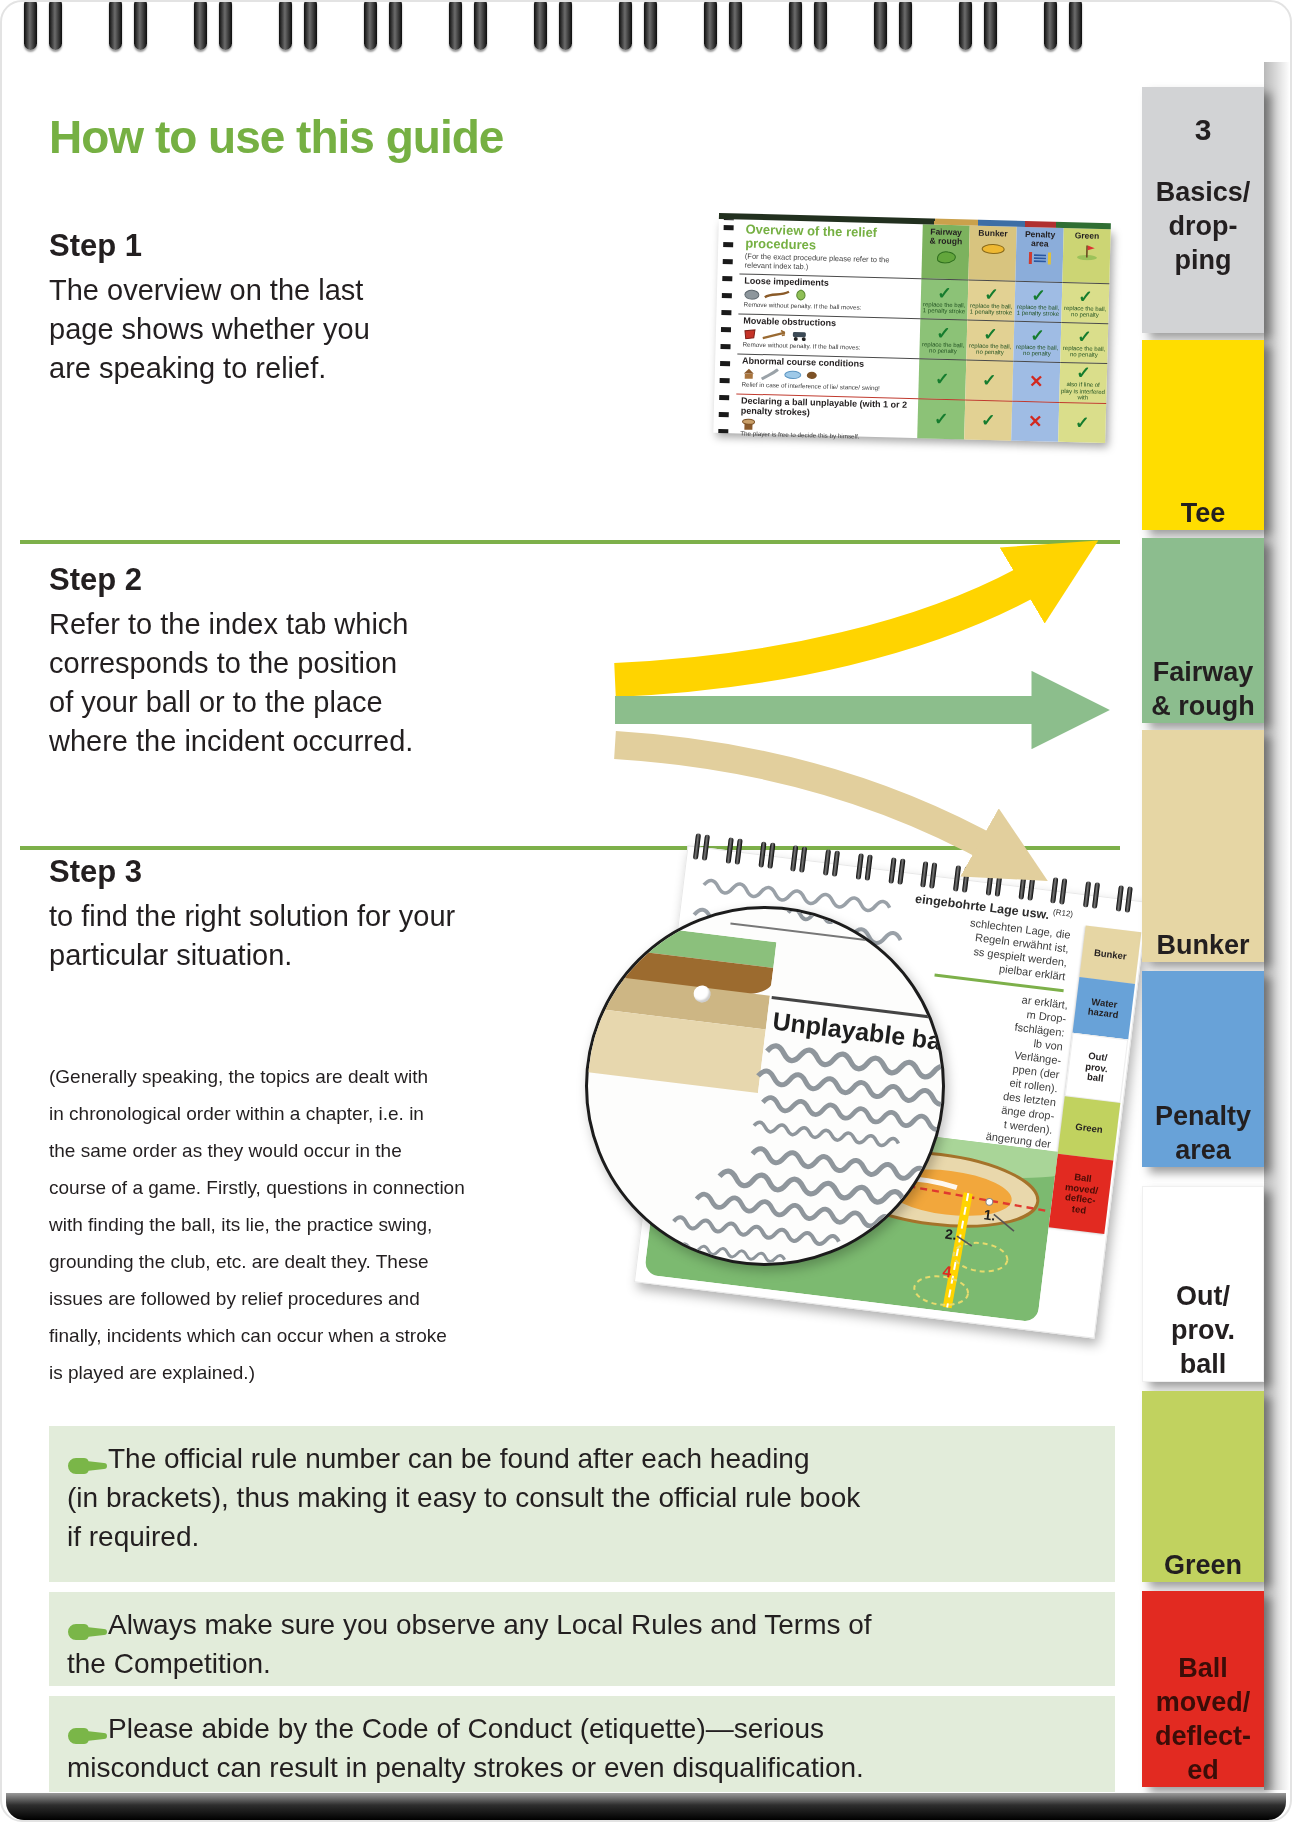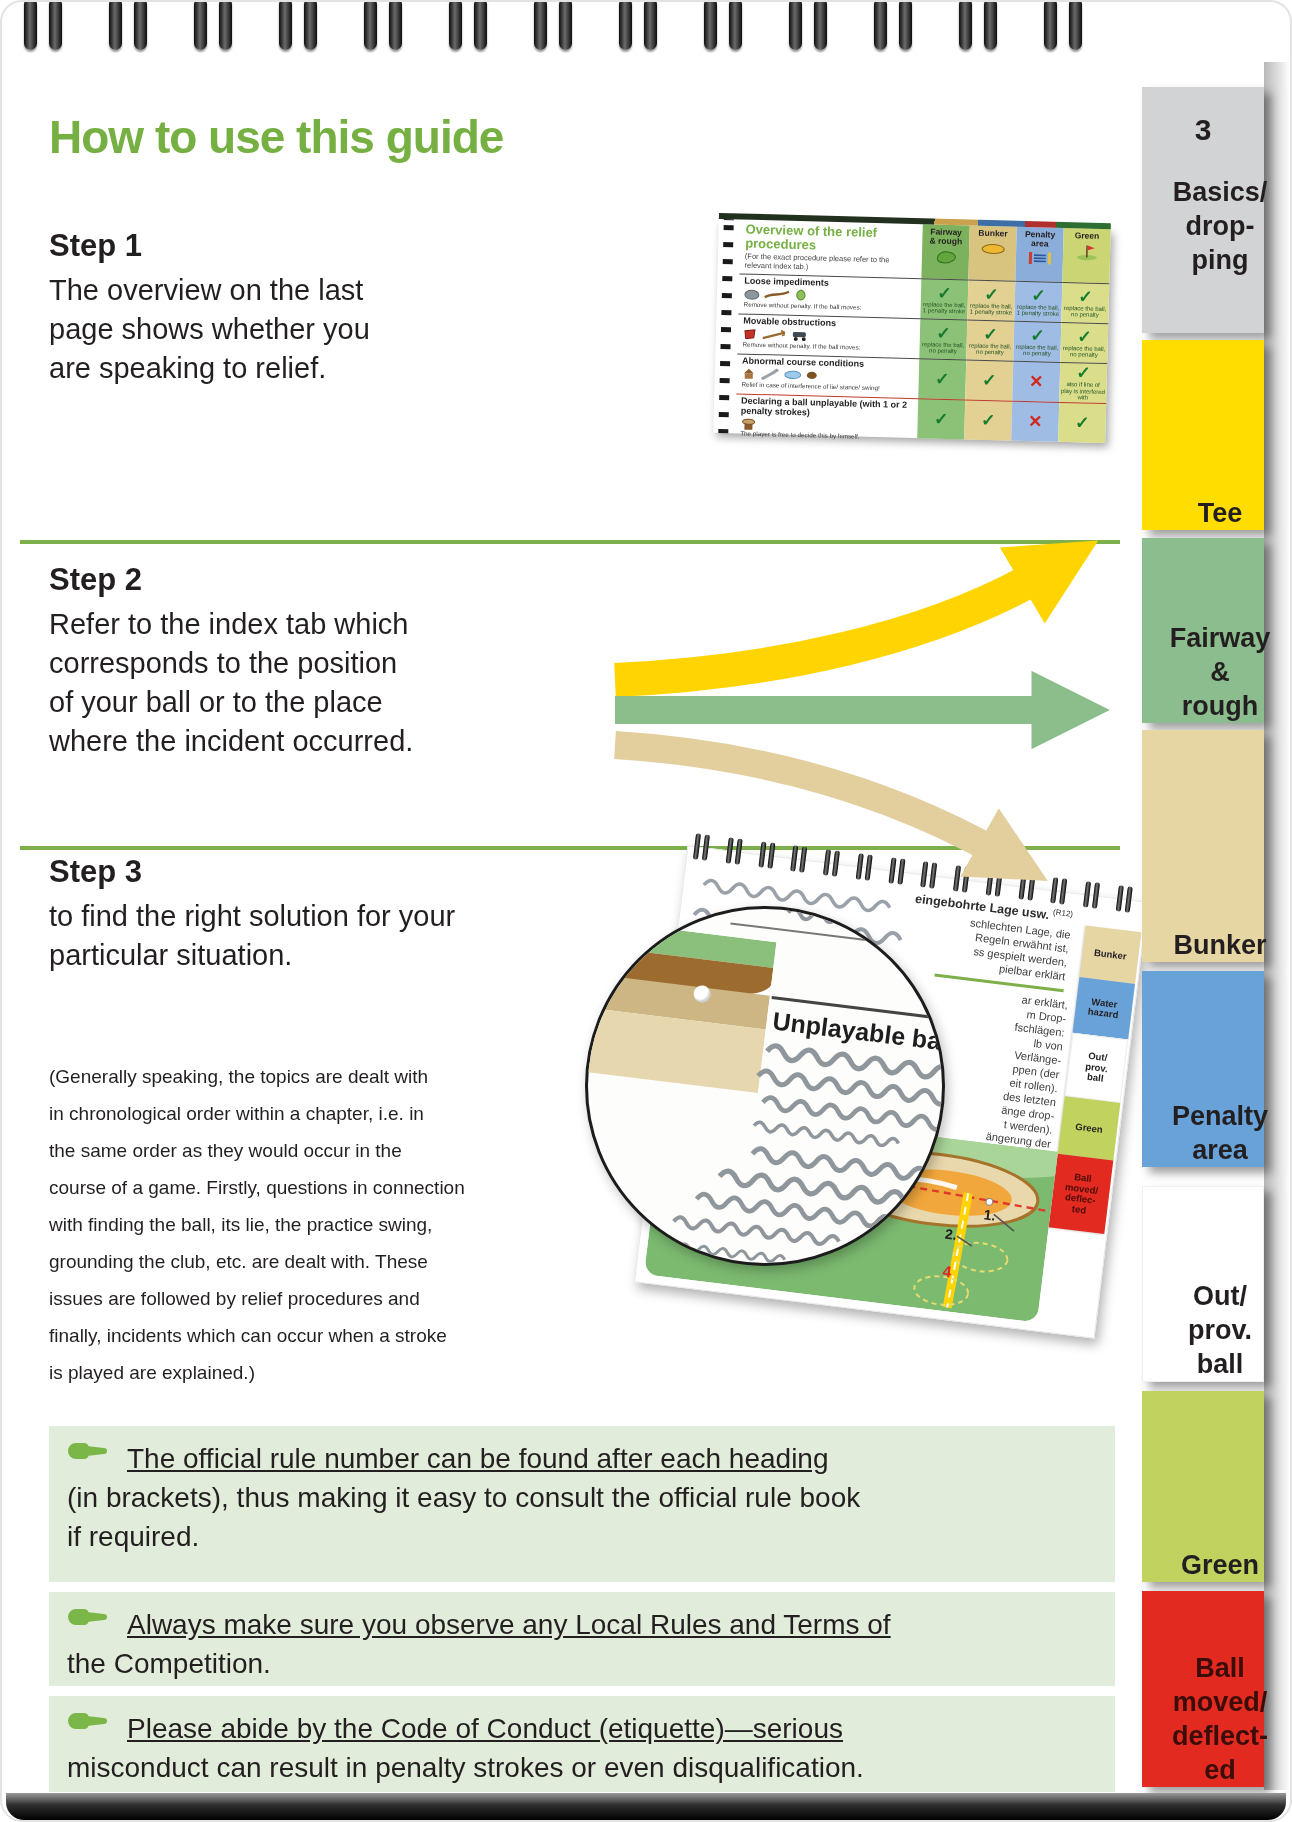--- a/index.html
+++ b/index.html
@@ -79,27 +79,27 @@
   .lp-ball{position:absolute;left:96px;top:52px;width:17px;height:17px;border-radius:50%;background:#fff;box-shadow:inset -2px -2px 2px rgba(0,0,0,.2);}
   .lens-rule-top{position:absolute;left:150px;top:34px;width:250px;height:2px;background:#777;}
   .lens-rule{position:absolute;left:200px;top:102px;width:230px;height:2.5px;background:#444;}
   .lens-heading{position:absolute;left:204px;top:112px;font-size:25px;font-weight:bold;color:#1e1e1e;white-space:nowrap;}
   .lens-squig{position:absolute;left:0;top:0;}
 
   
   .tip{position:absolute;left:47px;width:1066px;background:#e2ecda;padding:13px 18px;box-sizing:border-box;}
   .tip1{top:1424px;height:156px;} .tip2{top:1590px;height:94px;} .tip3{top:1694px;height:96px;}
   .tip-line{display:block;font-size:28px;line-height:39px;white-space:nowrap;}
-  .tip-line.first{display:flex;align-items:flex-start;gap:20px;text-decoration:underline;}
+  .tip-line.first{display:flex;align-items:flex-end;gap:1px;}
   .hand{display:inline-flex;flex:0 0 auto;}
 
   
   .tabs{position:absolute;left:1140px;top:85px;width:122px;z-index:20;}
   .tab{position:absolute;left:0;width:122px;display:flex;flex-direction:column;align-items:center;justify-content:flex-end;font-weight:bold;font-size:27px;line-height:34px;color:#231f20;text-align:center;box-shadow:7px 6px 9px rgba(0,0,0,.38);}
-  .tab .tl{display:block;margin-left:34px;}
+  .tab .tl{display:block;}
   .t0{top:0;height:246px;background:#d2d3d5;justify-content:flex-start;padding-top:26px;box-sizing:border-box;}
   .t0 .pagenum{font-size:30px;margin-bottom:28px;}
   .t1{top:253px;height:190px;background:#ffdd00;}
   .t2{top:451px;height:185px;background:#8cbd8e;}
   .t3{top:643px;height:232px;background:#e6d6a4;}
   .t4{top:884px;height:196px;background:#68a2d8;}
   .t5{top:1099px;height:196px;background:#ffffff;border:1px solid #f0f0f0;box-sizing:border-box;}
   .t6{top:1304px;height:191px;background:#c1d25f;}
   .t7{top:1504px;height:196px;background:#e22a21;color:#3b0d08;}
 
@@ -374,21 +374,21 @@
       <span class="ln">to find the right solution for your</span>
       <span class="ln">particular situation.</span>
     </section>
 
     <div class="note">
       <span class="ln">(Generally speaking, the topics are dealt with</span>
       <span class="ln">in chronological order within a chapter, i.e. in</span>
       <span class="ln">the same order as they would occur in the</span>
       <span class="ln">course of a game. Firstly, questions in connection</span>
       <span class="ln">with finding the ball, its lie, the practice swing,</span>
-      <span class="ln">grounding the club, etc. are dealt with. These</span>
+      <span class="ln">grounding the club, etc. are dealt they. These</span>
       <span class="ln">issues are followed by relief procedures and</span>
       <span class="ln">finally, incidents which can occur when a stroke</span>
       <span class="ln">is played are explained.)</span>
     </div>
 
     <div class="illo">
       <div class="mini-book">
         <div class="mb-coils">
             <div class="mb-coil-pair">
               <div class="mb-coil"></div>

